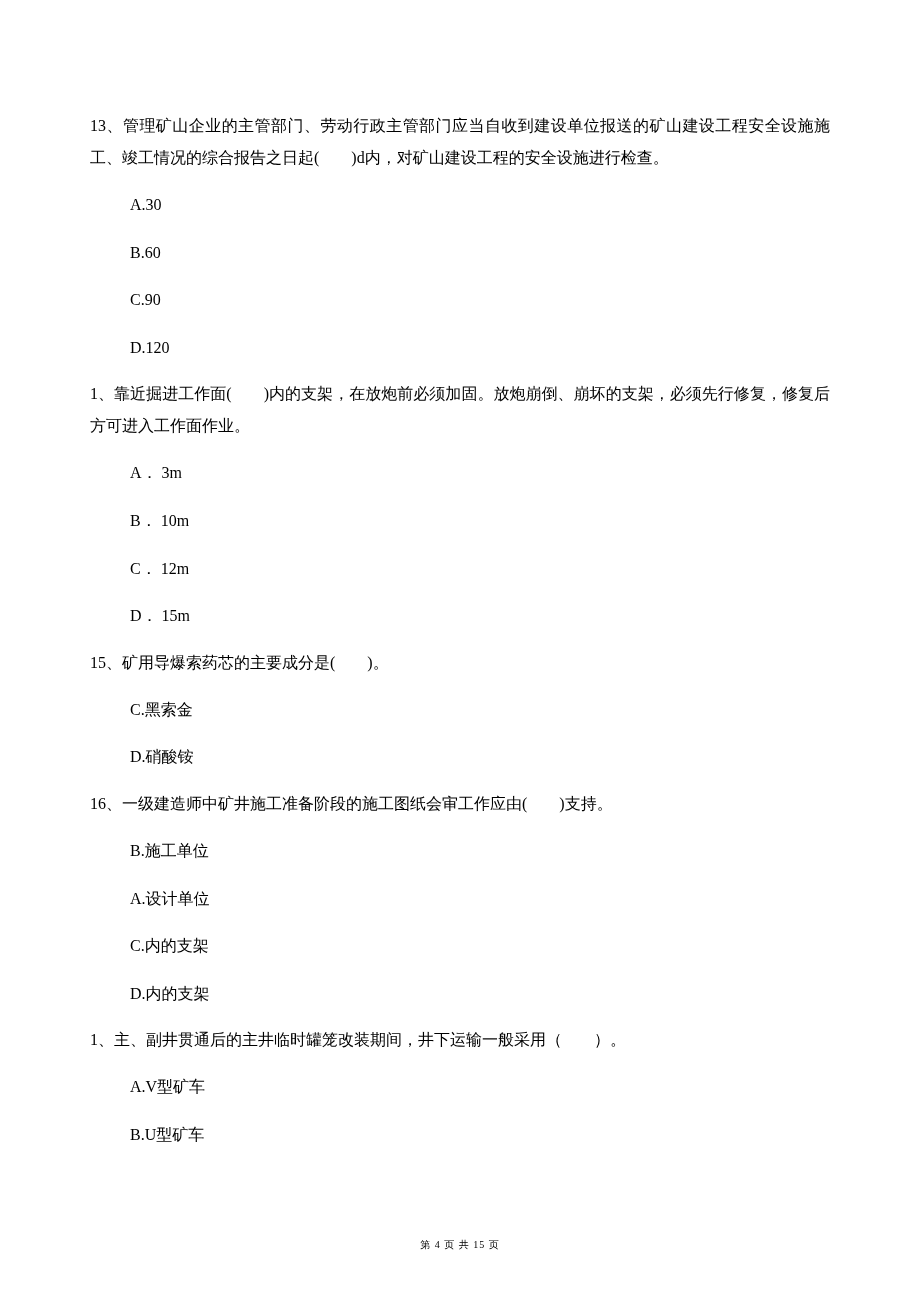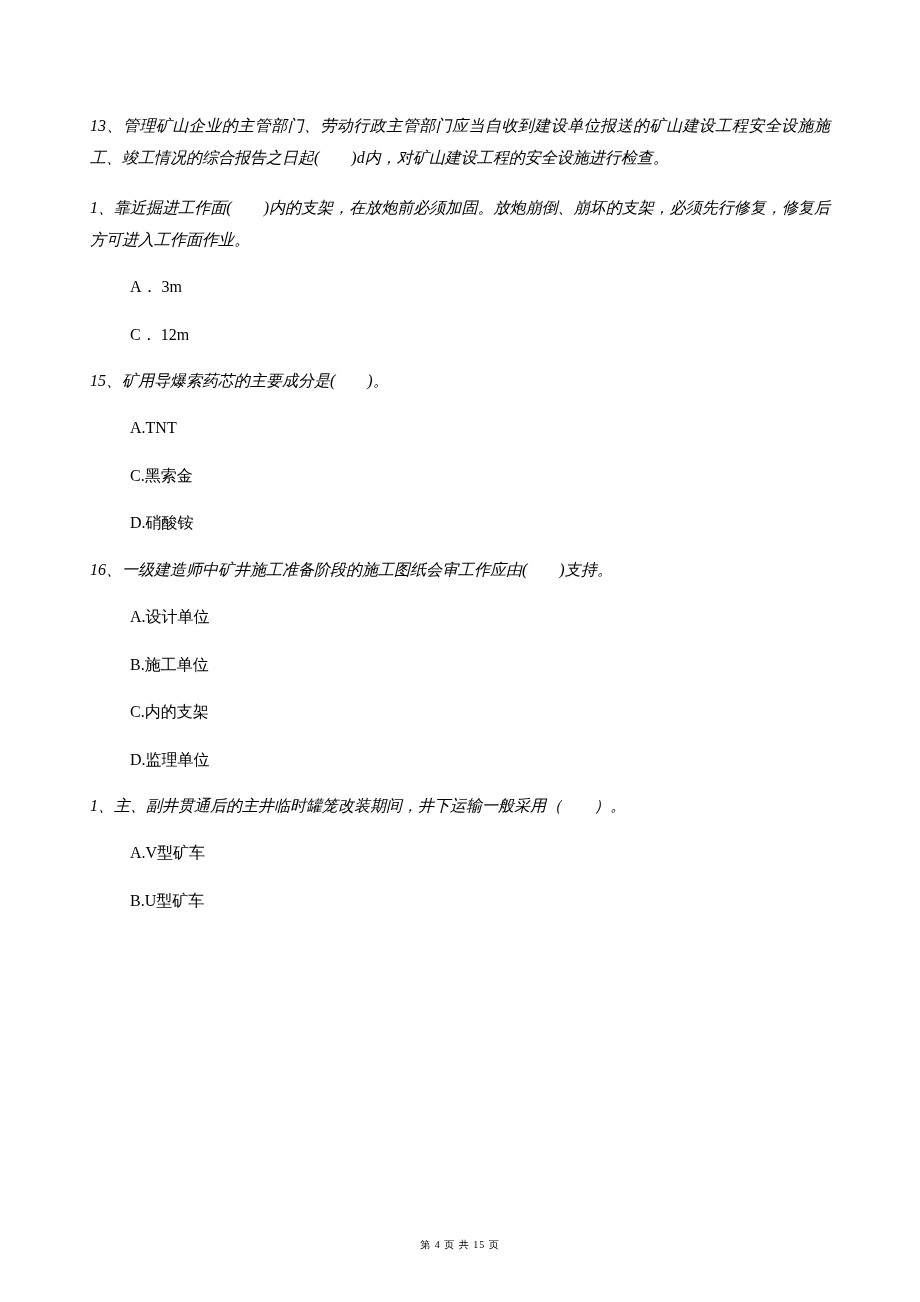--- a/index.html
+++ b/index.html
@@ -18,21 +18,20 @@
     line-height: 1.6;
     color: #000;
   }
   .question {
     margin-bottom: 14px;
   }
   .q-text {
     text-align: justify;
     line-height: 2.0;
     margin-bottom: 18px;
-    font-style: italic;
   }
   .options {
     padding-left: 40px;
   }
   .option {
     line-height: 1.6;
     margin-bottom: 22px;
   }
   .option:last-child {
     margin-bottom: 18px;
@@ -47,46 +46,53 @@
     letter-spacing: 1px;
   }
 </style>
 </head>
 <body>
 
 <div class="page">
 
   <div class="question">
     <div class="q-text"><span>13、</span><span>管理矿山企业的主管部门、劳动行政主管部门应当自收到建设单位报送的矿山建设工程安全设施施工、竣工情况的综合报告之日起(　　)d内，对矿山建设工程的安全设施进行检查。</span></div>
+    <div class="options">
+      <div class="option">A.30</div>
+      <div class="option">B.60</div>
+      <div class="option">C.90</div>
+      <div class="option">D.120</div>
+    </div>
   </div>
 
   <div class="question">
     <div class="q-text"><span>1、</span><span>靠近掘进工作面(　　)内的支架，在放炮前必须加固。放炮崩倒、崩坏的支架，必须先行修复，修复后方可进入工作面作业。</span></div>
     <div class="options">
       <div class="option">A． 3m</div>
+      <div class="option">B． 10m</div>
       <div class="option">C． 12m</div>
+      <div class="option">D． 15m</div>
     </div>
   </div>
 
   <div class="question">
     <div class="q-text"><span>15、</span><span>矿用导爆索药芯的主要成分是(　　)。</span></div>
     <div class="options">
-      <div class="option">A.TNT</div>
       <div class="option">C.黑索金</div>
       <div class="option">D.硝酸铵</div>
     </div>
   </div>
 
   <div class="question">
     <div class="q-text"><span>16、</span><span>一级建造师中矿井施工准备阶段的施工图纸会审工作应由(　　)支持。</span></div>
     <div class="options">
+      <div class="option">B.施工单位</div>
       <div class="option">A.设计单位</div>
-      <div class="option">B.施工单位</div>
       <div class="option">C.内的支架</div>
-      <div class="option">D.监理单位</div>
+      <div class="option">D.内的支架</div>
     </div>
   </div>
 
   <div class="question">
     <div class="q-text"><span>1、</span><span>主、副井贯通后的主井临时罐笼改装期间，井下运输一般采用（　　）。</span></div>
     <div class="options">
       <div class="option">A.V型矿车</div>
       <div class="option">B.U型矿车</div>
     </div>
   </div>

